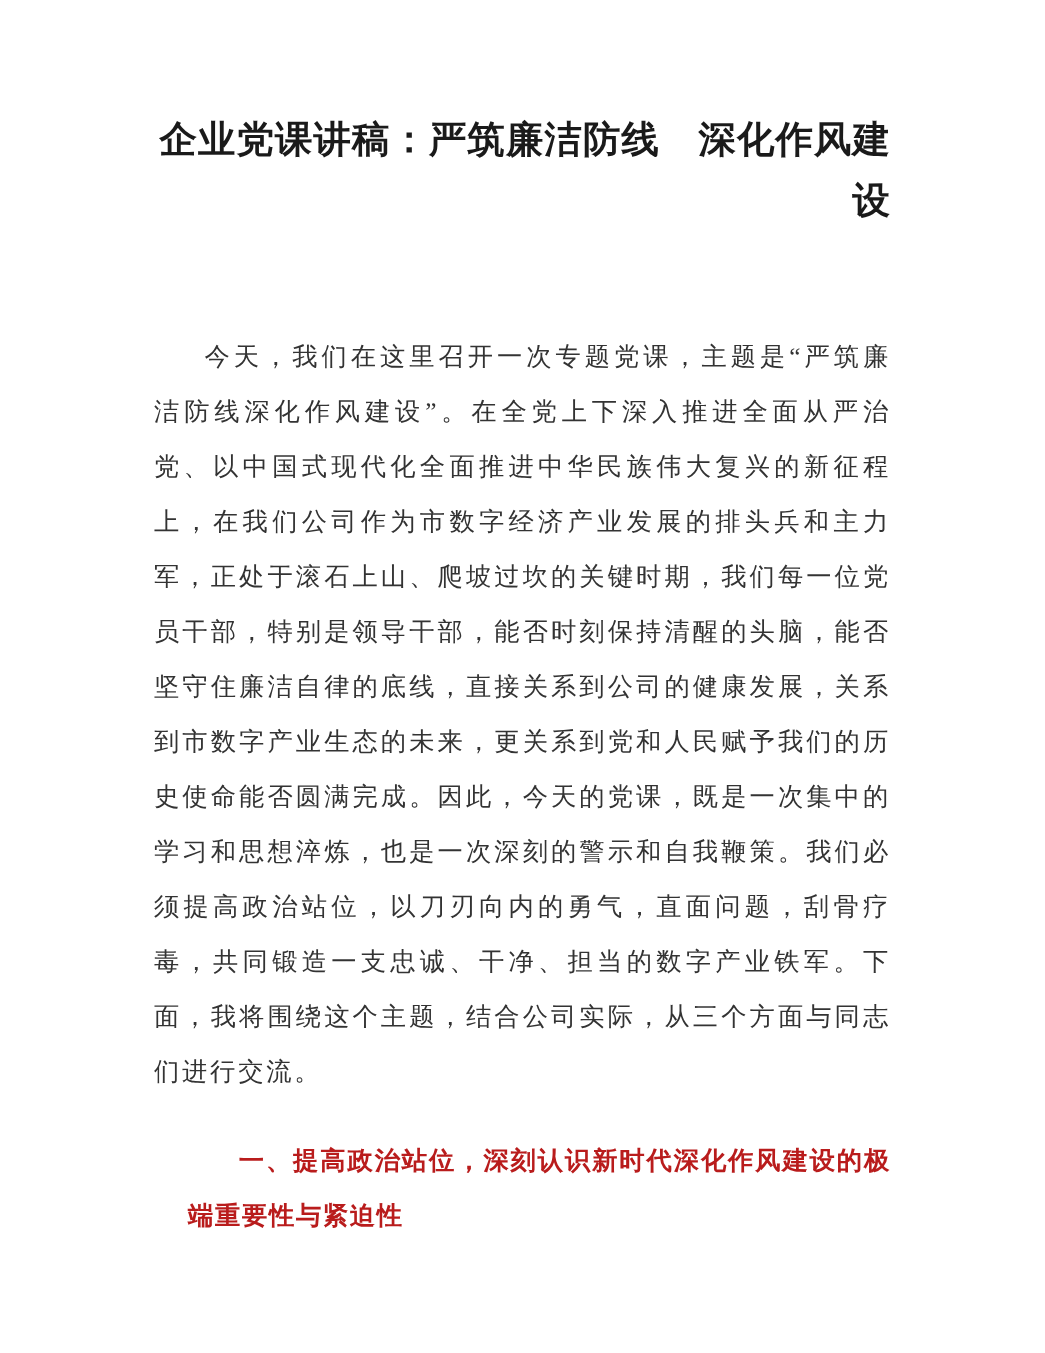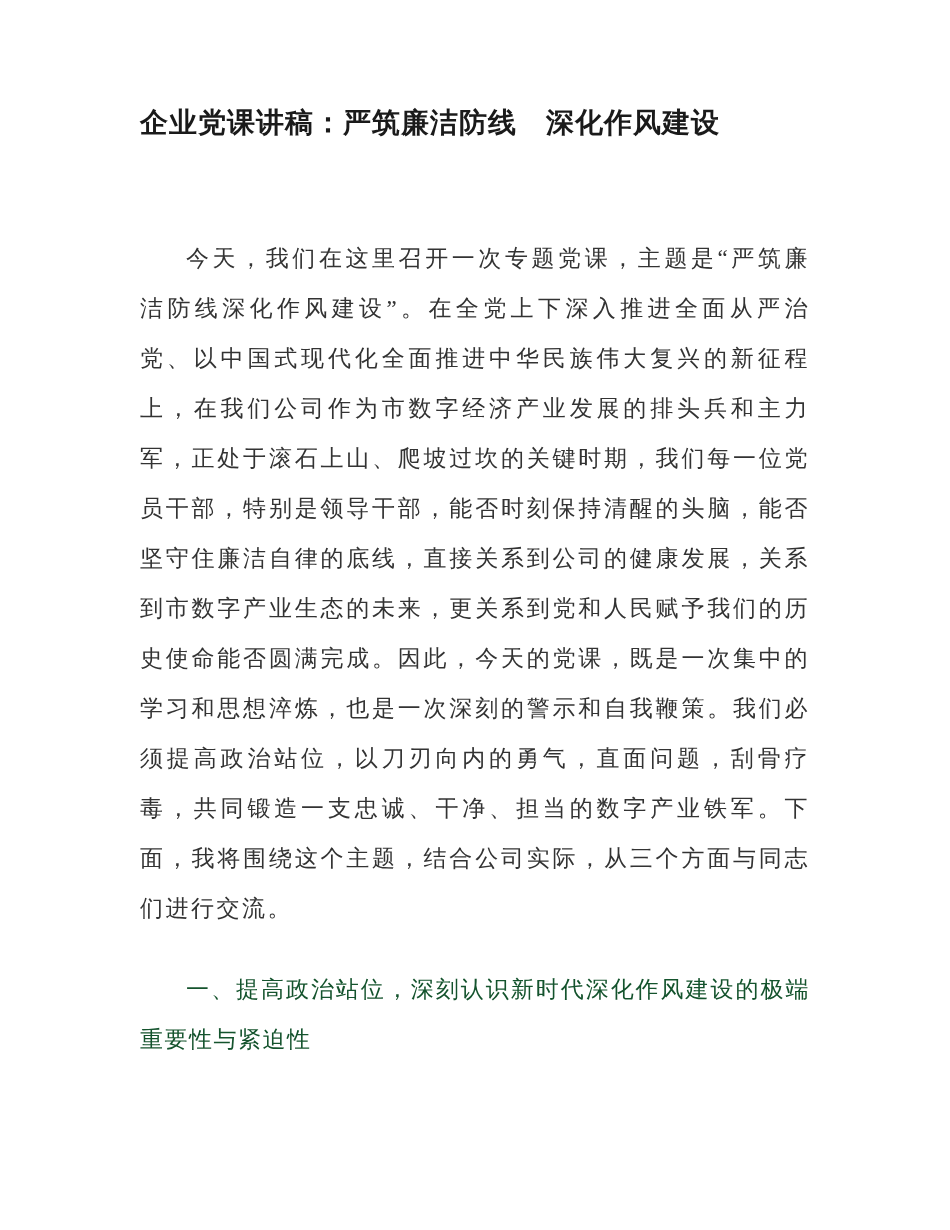--- a/index.html
+++ b/index.html
@@ -16,24 +16,24 @@
   }
   .page {
     box-sizing: border-box;
     width: 950px;
     height: 1230px;
     padding: 100px 140px 60px 140px;
     background: #ffffff;
   }
   .title {
     font-family: "Liberation Serif", "DejaVu Serif", serif;
-    font-size: 28px;
+    font-size: 34px;
     font-weight: bold;
     color: #1a1a1a;
-    text-align: left;
+    text-align: right;
     line-height: 1.65;
     margin: 0 0 88px 0;
     letter-spacing: 1px;
   }
   .body-block {
     width: 670px;
   }
   .para {
     font-size: 23px;
     line-height: 50px;
@@ -45,24 +45,25 @@
     color: #333333;
   }
   .para:first-child {
     margin-top: 0;
   }
   .para.spaced {
     margin-top: 34px;
   }
   .para.heading {
     font-family: "Liberation Sans", "DejaVu Sans", sans-serif;
-    font-weight: normal;
-    color: #14532d;
+    font-weight: bold;
+    color: #b91c1c;
     letter-spacing: 1.5px;
     margin-top: 30px;
+    margin-left: 31px;
   }
 </style>
 </head>
 <body>
 
 <div class="page">
   <h1 class="title">企业党课讲稿：严筑廉洁防线　深化作风建设</h1>
   <div class="body-block" id="paragraphs">
       <p class="para spaced">今天，我们在这里召开一次专题党课，主题是“严筑廉洁防线深化作风建设”。在全党上下深入推进全面从严治党、以中国式现代化全面推进中华民族伟大复兴的新征程上，在我们公司作为市数字经济产业发展的排头兵和主力军，正处于滚石上山、爬坡过坎的关键时期，我们每一位党员干部，特别是领导干部，能否时刻保持清醒的头脑，能否坚守住廉洁自律的底线，直接关系到公司的健康发展，关系到市数字产业生态的未来，更关系到党和人民赋予我们的历史使命能否圆满完成。因此，今天的党课，既是一次集中的学习和思想淬炼，也是一次深刻的警示和自我鞭策。我们必须提高政治站位，以刀刃向内的勇气，直面问题，刮骨疗毒，共同锻造一支忠诚、干净、担当的数字产业铁军。下面，我将围绕这个主题，结合公司实际，从三个方面与同志们进行交流。</p>
       <p class="para heading spaced">一、提高政治站位，深刻认识新时代深化作风建设的极端重要性与紧迫性</p>

